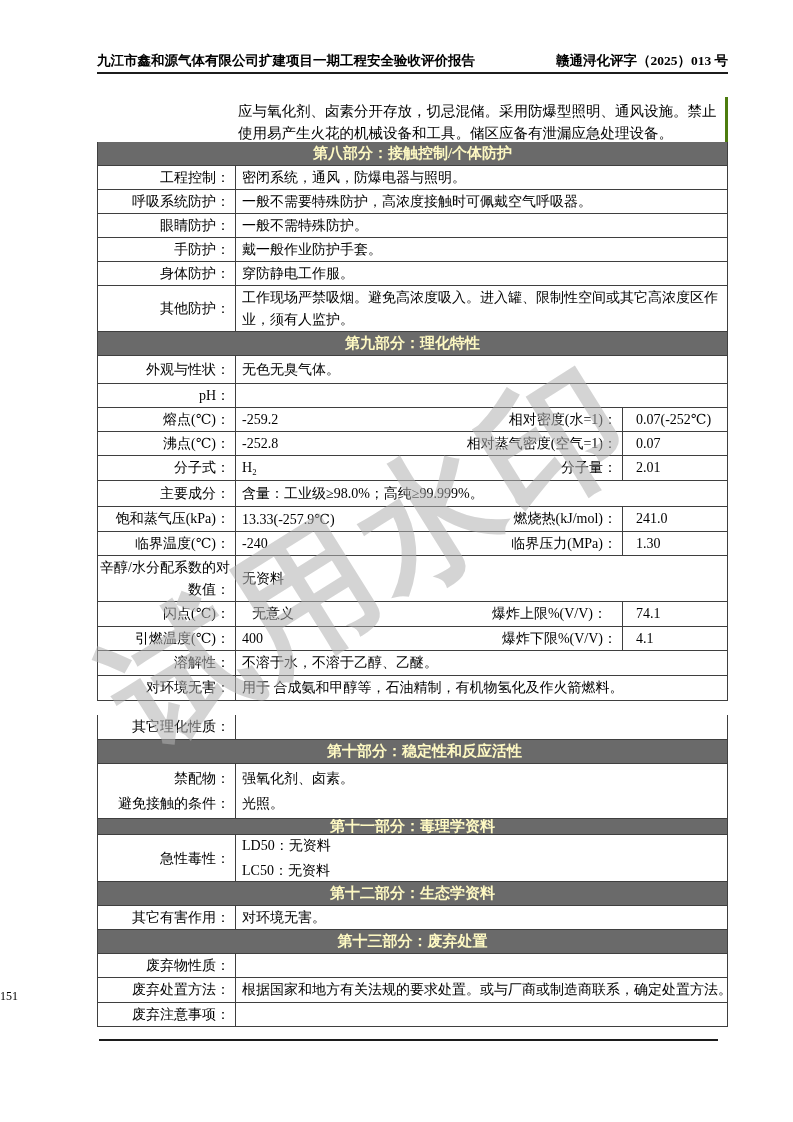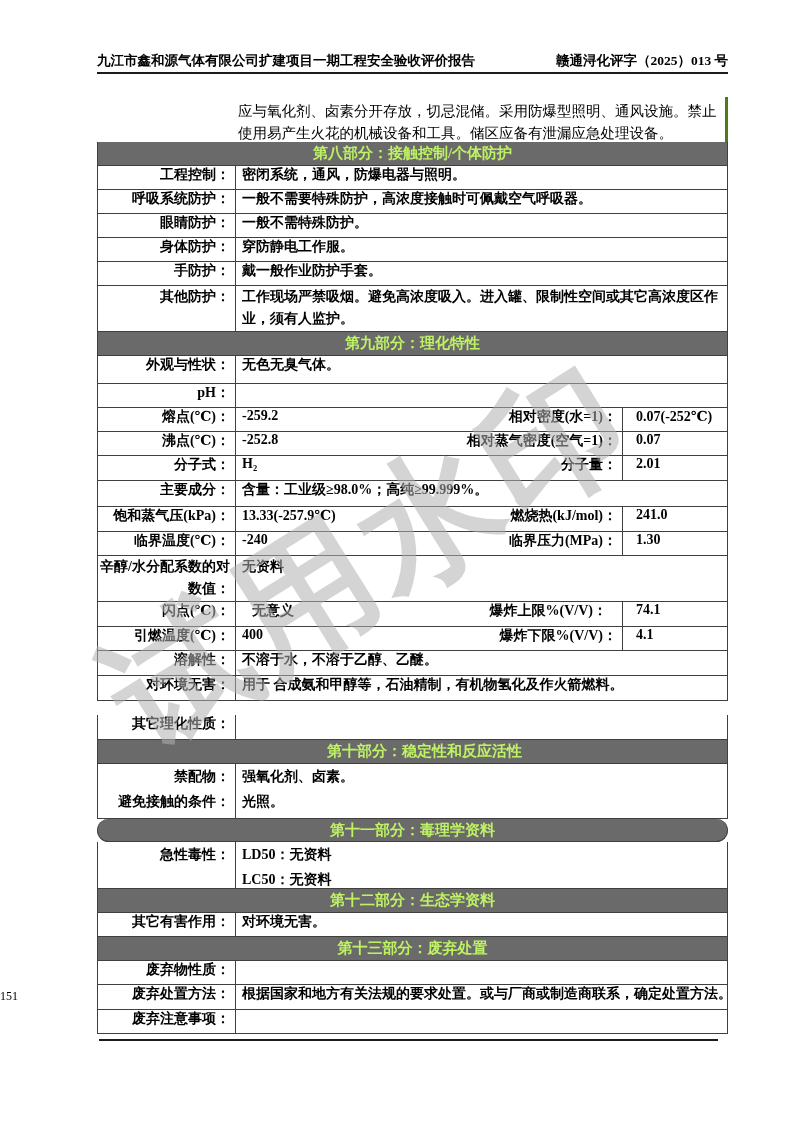--- a/index.html
+++ b/index.html
@@ -19,25 +19,25 @@
   }
   
   .msds-table { position:absolute; left:97px; top:97px; width:631px; box-sizing:border-box; }
   .trow {
     display:flex; box-sizing:border-box; font-size:14px;
     border-left:1px solid #3f3f3f; border-right:1px solid #3f3f3f; border-bottom:1px solid #3f3f3f;
     overflow:hidden;
   }
   .trow.continuation { border-left:none; border-bottom:none; border-right:3px solid #4d7c0f; }
   .trow.section {
-    background:#6a6a6a; color:#bef264; font-weight:bold; font-size:15px;
+    background:#6a6a6a; color:#fef9c3; font-weight:bold; font-size:15px;
     align-items:center; justify-content:center; text-align:center;
   }
   .cont-text { width:100%; padding:3px 2px 0 141px; line-height:22px; font-size:14.5px; box-sizing:border-box; }
-  .cell { display:flex; align-items:flex-start; box-sizing:border-box; overflow:hidden;font-weight:bold; }
+  .cell { display:flex; align-items:center; box-sizing:border-box; overflow:hidden; }
   .cell-label { width:138px; border-right:1px solid #3f3f3f; padding:0 5px 0 2px; }
   .cell-label > span { width:100%; text-align:right; display:inline-block; }
   .cell-body { flex:1; }
   .cell-body .v1 { flex:1; padding-left:6px; text-align:left; }
   .cell-body .l2 { padding-right:5px; text-align:right; white-space:nowrap; }
   .cell-value2 { width:105px; border-left:1px solid #3f3f3f; padding-left:13px; }
   .cell-value2 > span { width:100%; text-align:left; display:inline-block; }
   .nowrapln { white-space:nowrap; }
   .wrapln { white-space:pre-line; line-height:22px; }
   
@@ -90,32 +90,32 @@
       <div class="trow kv" style="height: 24px;">
         <div class="cell cell-label">
           <span class="nowrapln">眼睛防护：</span>
         </div>
         <div class="cell cell-body">
           <span class="v1 nowrapln">一般不需特殊防护。</span>
         </div>
       </div>
       <div class="trow kv" style="height: 24px;">
         <div class="cell cell-label">
+          <span class="nowrapln">手防护：</span>
+        </div>
+        <div class="cell cell-body">
+          <span class="v1 nowrapln">戴一般作业防护手套。</span>
+        </div>
+      </div>
+      <div class="trow kv" style="height: 24px;">
+        <div class="cell cell-label">
           <span class="nowrapln">身体防护：</span>
         </div>
         <div class="cell cell-body">
           <span class="v1 nowrapln">穿防静电工作服。</span>
-        </div>
-      </div>
-      <div class="trow kv" style="height: 24px;">
-        <div class="cell cell-label">
-          <span class="nowrapln">手防护：</span>
-        </div>
-        <div class="cell cell-body">
-          <span class="v1 nowrapln">戴一般作业防护手套。</span>
         </div>
       </div>
       <div class="trow kv" style="height: 46px;">
         <div class="cell cell-label">
           <span class="wrapln" style="line-height: 22px;">其他防护：</span>
         </div>
         <div class="cell cell-body">
           <span class="v1 wrapln" style="line-height: 22px;">工作现场严禁吸烟。避免高浓度吸入。进入罐、限制性空间或其它高浓度区作业，须有人监护。</span>
         </div>
       </div>
@@ -268,21 +268,21 @@
       <div class="trow kv" style="height: 55px;">
         <div class="cell cell-label">
           <span class="wrapln" style="line-height: 25px;">禁配物：
 避免接触的条件：</span>
         </div>
         <div class="cell cell-body">
           <span class="v1 wrapln" style="line-height: 25px;">强氧化剂、卤素。
 光照。</span>
         </div>
       </div>
-      <div class="trow section" style="height: 23px; border-radius: 12px;">
+      <div class="trow section" style="height: 16px;">
         <span>第十一部分：毒理学资料</span>
       </div>
       <div class="trow kv" style="height: 47px;">
         <div class="cell cell-label">
           <span class="wrapln" style="line-height: 25px;">急性毒性：</span>
         </div>
         <div class="cell cell-body">
           <span class="v1 wrapln" style="line-height: 25px;">LD50：无资料
 LC50：无资料</span>
         </div>

